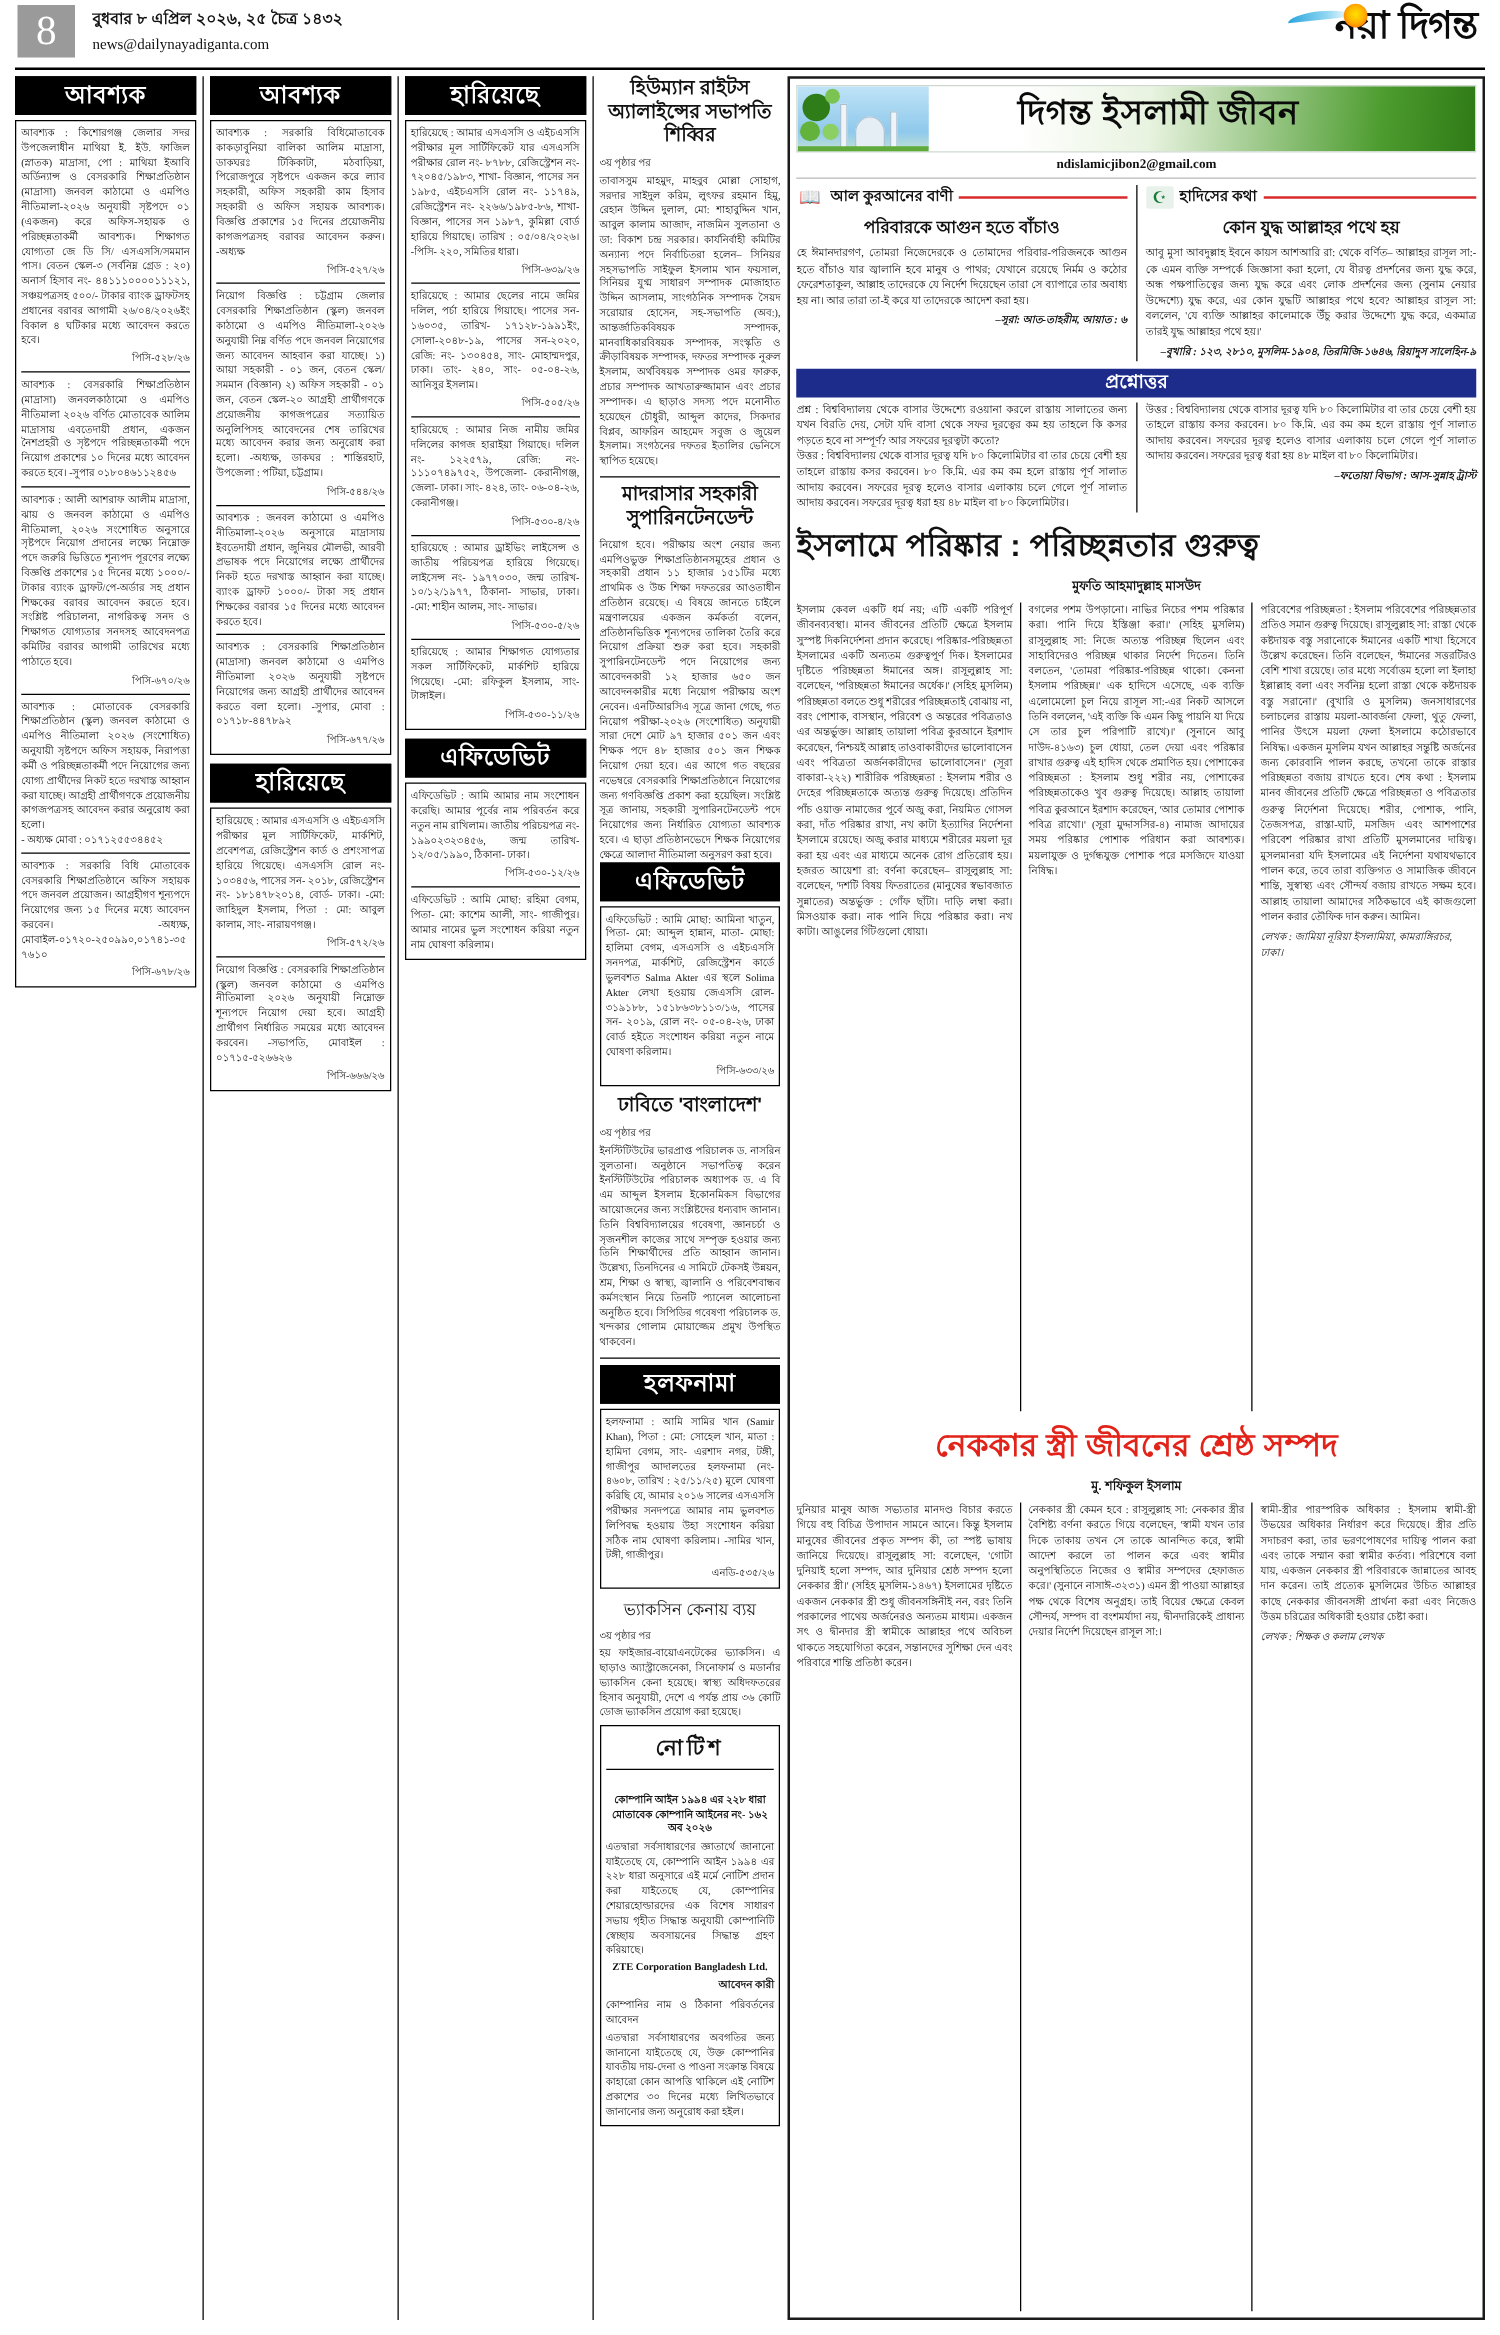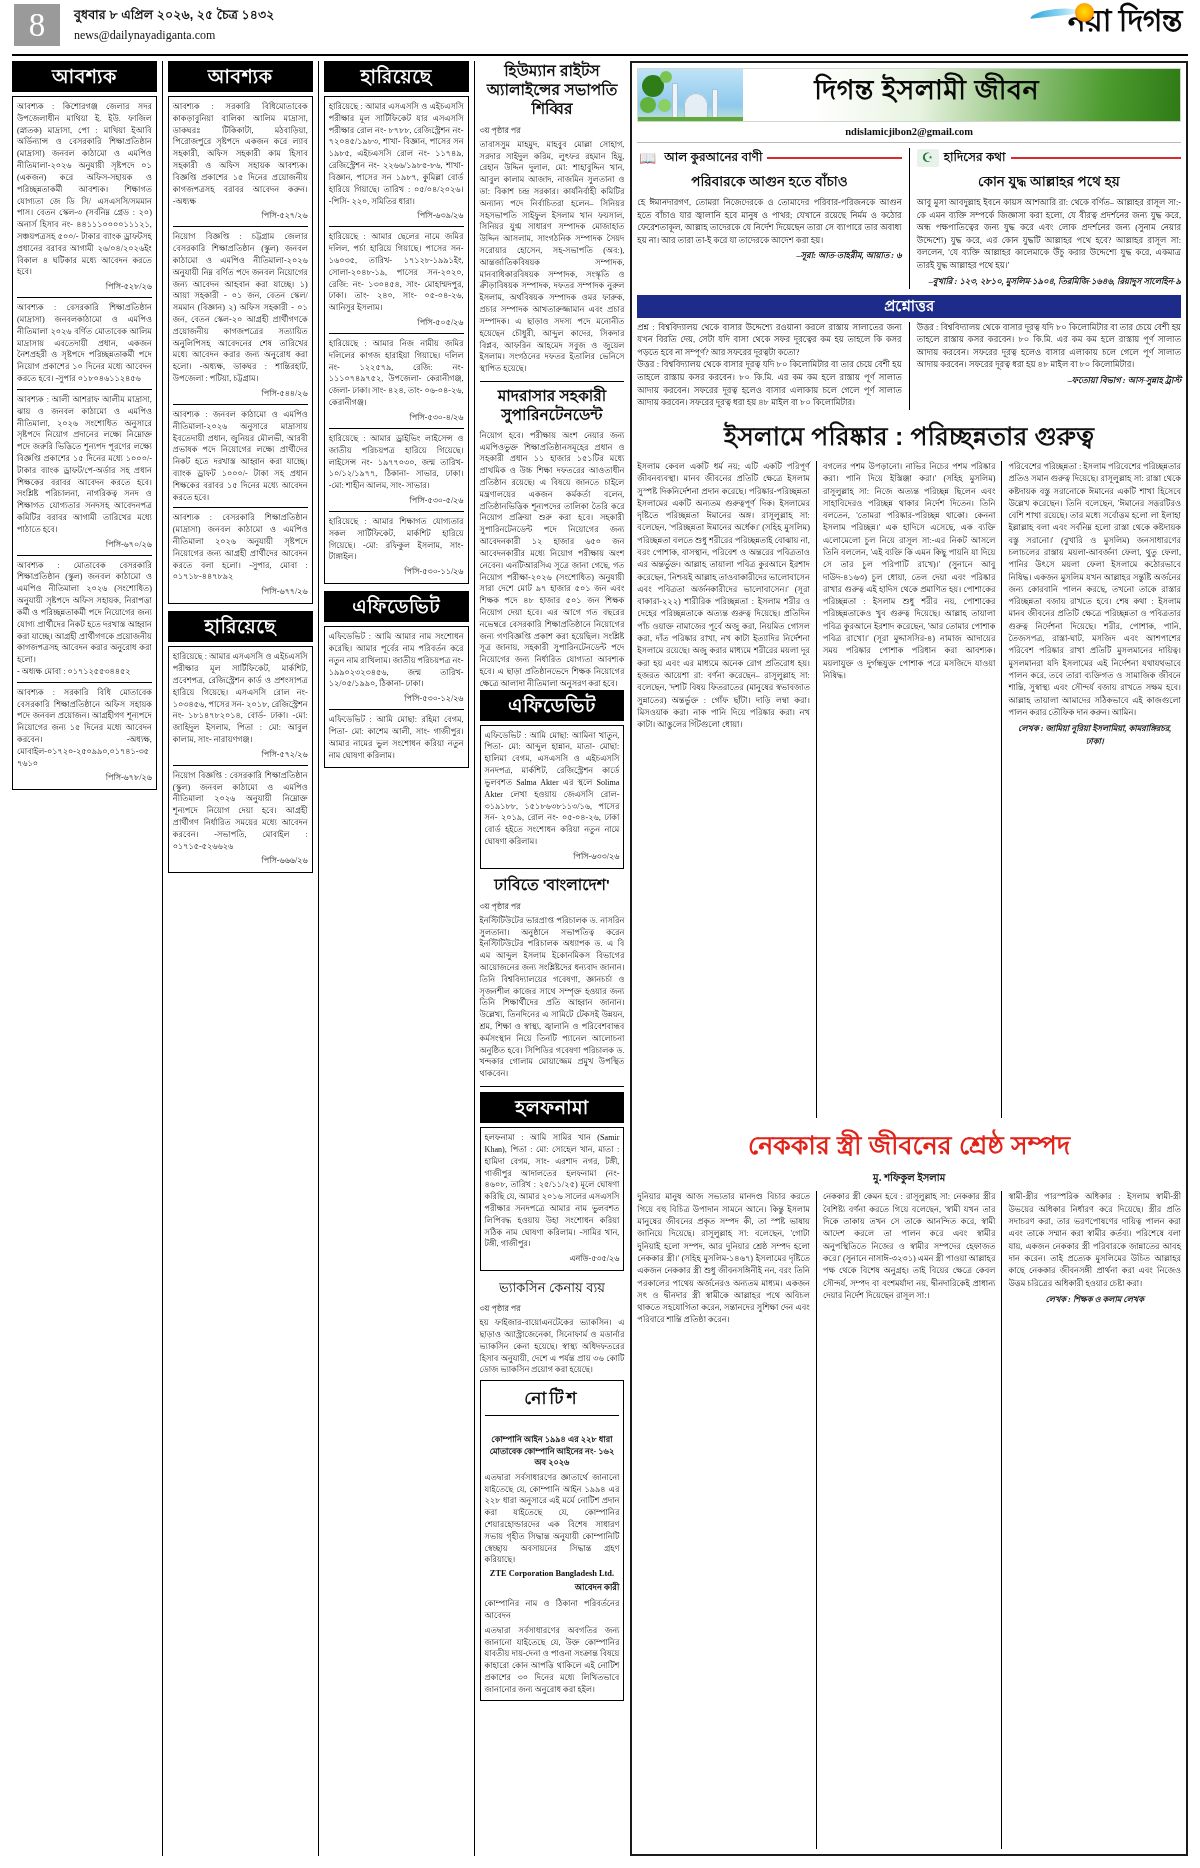--- a/index.html
+++ b/index.html
@@ -218,21 +218,21 @@
     background: #1d2c8a; color: #fff; text-align: center;
     font-family: "Liberation Sans", sans-serif;
     font-weight: 700; font-size: 15px; line-height: 22px;
     height: 23px; margin: 6px 0 4px;
   }
   .qa-cols { display: flex; }
   .qa-cols > div { flex: 1 1 0; min-width: 0; }
   .qa-cols > div:first-child { padding-right: 7px; border-right: 1px solid #000; }
   .qa-cols > div:last-child { padding-left: 7px; }
   .main-head {
-    text-align: center; font-family: "Liberation Sans", sans-serif;
+    text-align: left; font-family: "Liberation Sans", sans-serif;
     font-weight: 700; font-size: 25px; margin: 7px 0 1px;
     letter-spacing: .2px;
   }
   .main-byline {
     text-align: center; font-size: 10px; font-weight: 700;
     margin-bottom: 4px; font-family: "Liberation Sans", sans-serif;
   }
   .red-head {
     text-align: center; font-family: "Liberation Sans", sans-serif;
     font-weight: 700; font-size: 25px; color: #e2231a;
@@ -241,21 +241,21 @@
   .three-cols { display: flex; flex: 1; }
   .three-cols > .c { flex: 1 1 0; min-width: 0; padding: 0 6px; }
   .three-cols > .c:first-child { padding-left: 0; }
   .three-cols > .c:last-child { padding-right: 0; }
   .three-cols .divider { width: 1px; background: #000; flex: none; }
   .isl-art-body {
     font-size: 8.2px; line-height: 1.5; text-align: justify;
     font-family: "Liberation Serif", serif;
   }
   .writer {
-    text-align: center; font-style: italic; font-weight: 700; font-size: 8.2px;
+    text-align: left; font-style: italic; font-weight: 400; font-size: 8.2px;
     margin-top: 3px;
   }
   
   .notice-box { border: 1px solid #000; padding: 4px; margin-top: 4px; }
   .notice-title {
     text-align: center; font-family: "Liberation Sans", sans-serif;
     font-weight: 700; font-size: 17px; letter-spacing: 3px;
     border-bottom: 1px solid #000; padding-bottom: 2px; margin-bottom: 18px;
   }
   .notice-sub {
@@ -465,20 +465,21 @@
         <div class="isl-body">প্রশ্ন : বিশ্ববিদ্যালয় থেকে বাসার উদ্দেশ্যে রওয়ানা করলে রাস্তায় সালাতের জন্য যখন বিরতি দেয়, সেটা যদি বাসা থেকে সফর দূরত্বের কম হয় তাহলে কি কসর পড়তে হবে না সম্পূর্ণ? আর সফরের দূরত্বটা কতো?</div>
         <div class="isl-body">উত্তর : বিশ্ববিদ্যালয় থেকে বাসার দূরত্ব যদি ৮০ কিলোমিটার বা তার চেয়ে বেশী হয় তাহলে রাস্তায় কসর করবেন। ৮০ কি.মি. এর কম কম হলে রাস্তায় পূর্ণ সালাত আদায় করবেন। সফরের দূরত্ব হলেও বাসার এলাকায় চলে গেলে পূর্ণ সালাত আদায় করবেন। সফরের দূরত্ব ধরা হয় ৪৮ মাইল বা ৮০ কিলোমিটার।</div>
       </div>
       <div>
         <div class="isl-body">উত্তর : বিশ্ববিদ্যালয় থেকে বাসার দূরত্ব যদি ৮০ কিলোমিটার বা তার চেয়ে বেশী হয় তাহলে রাস্তায় কসর করবেন। ৮০ কি.মি. এর কম কম হলে রাস্তায় পূর্ণ সালাত আদায় করবেন। সফরের দূরত্ব হলেও বাসার এলাকায় চলে গেলে পূর্ণ সালাত আদায় করবেন। সফরের দূরত্ব ধরা হয় ৪৮ মাইল বা ৮০ কিলোমিটার।</div>
         <div class="isl-src">–ফতোয়া বিভাগ : আস-সুন্নাহ ট্রাস্ট</div>
       </div>
     </div>
 
     <div class="main-head">ইসলামে পরিষ্কার : পরিচ্ছন্নতার গুরুত্ব</div>
+    <div class="main-byline">মুফতি আহমাদুল্লাহ মাসউদ</div>
     <div class="three-cols">
       <div class="c">
         <div class="isl-art-body">ইসলাম কেবল একটি ধর্ম নয়; এটি একটি পরিপূর্ণ জীবনব্যবস্থা। মানব জীবনের প্রতিটি ক্ষেত্রে ইসলাম সুস্পষ্ট দিকনির্দেশনা প্রদান করেছে। পরিষ্কার-পরিচ্ছন্নতা ইসলামের একটি অন্যতম গুরুত্বপূর্ণ দিক। ইসলামের দৃষ্টিতে পরিচ্ছন্নতা ঈমানের অঙ্গ। রাসূলুল্লাহ সা: বলেছেন, 'পরিচ্ছন্নতা ঈমানের অর্ধেক।' (সহিহ মুসলিম)
 
 পরিচ্ছন্নতা বলতে শুধু শরীরের পরিচ্ছন্নতাই বোঝায় না, বরং পোশাক, বাসস্থান, পরিবেশ ও অন্তরের পবিত্রতাও এর অন্তর্ভুক্ত। আল্লাহ তায়ালা পবিত্র কুরআনে ইরশাদ করেছেন, 'নিশ্চয়ই আল্লাহ তাওবাকারীদের ভালোবাসেন এবং পবিত্রতা অর্জনকারীদের ভালোবাসেন।' (সূরা বাকারা-২২২)
 
 শারীরিক পরিচ্ছন্নতা : ইসলাম শরীর ও দেহের পরিচ্ছন্নতাকে অত্যন্ত গুরুত্ব দিয়েছে। প্রতিদিন পাঁচ ওয়াক্ত নামাজের পূর্বে অজু করা, নিয়মিত গোসল করা, দাঁত পরিষ্কার রাখা, নখ কাটা ইত্যাদির নির্দেশনা ইসলামে রয়েছে। অজু করার মাধ্যমে শরীরের ময়লা দূর করা হয় এবং এর মাধ্যমে অনেক রোগ প্রতিরোধ হয়। হজরত আয়েশা রা: বর্ণনা করেছেন– রাসূলুল্লাহ সা: বলেছেন, 'দশটি বিষয় ফিতরাতের (মানুষের স্বভাবজাত সুন্নাতের) অন্তর্ভুক্ত : গোঁফ ছাঁটা। দাড়ি লম্বা করা। মিসওয়াক করা। নাক পানি দিয়ে পরিষ্কার করা। নখ কাটা। আঙুলের গিঁটগুলো ধোয়া।</div>
       </div>
       <div class="divider"></div>
       <div class="c">

